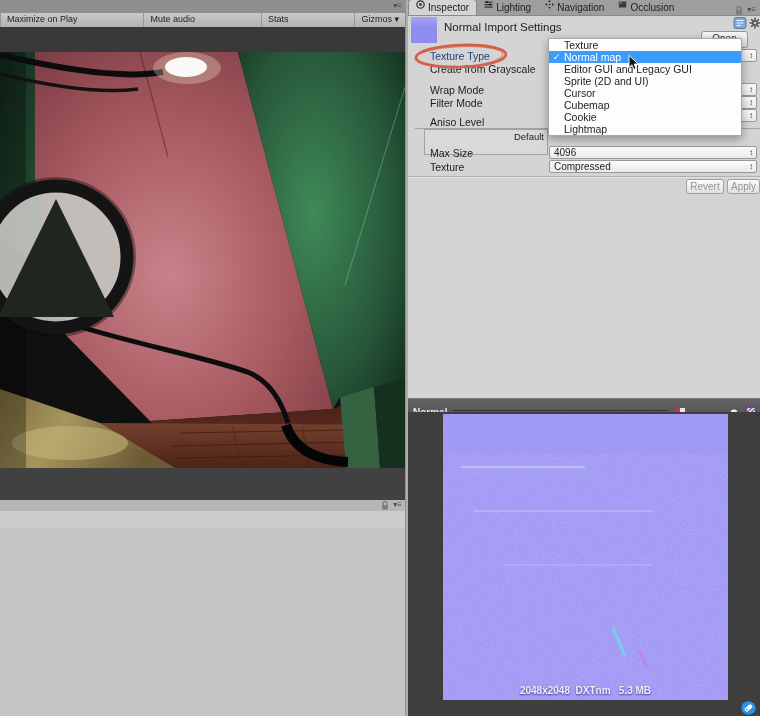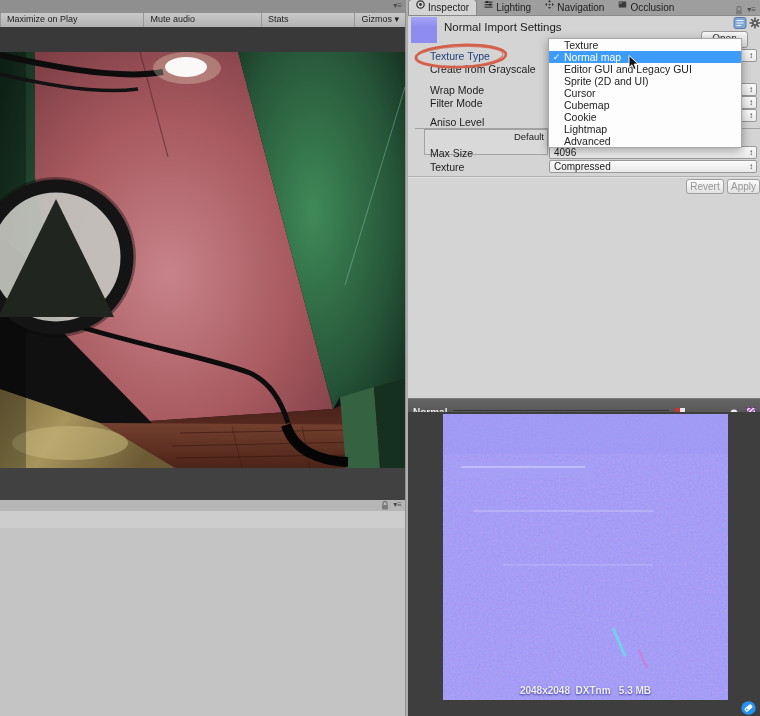--- a/index.html
+++ b/index.html
@@ -392,24 +392,20 @@
         <span>Cubemap</span>
       </div>
     <div class="menu-row">
       <span class="chk"></span>
         <span>Cookie</span>
       </div>
     <div class="menu-row">
       <span class="chk"></span>
         <span>Lightmap</span>
       </div>
-    <div class="menu-row">
-      <span class="chk"></span>
-        <span>Advanced</span>
-      </div>
   </div>
 
   <div id="mouse-cursor" class="abs">
     <svg width="12" height="16" viewBox="0 0 12 16">
       <path d="M1,0.5 L1,12.5 L4,9.8 L5.8,14.5 L8,13.6 L6.2,9 L10.2,9 Z" fill="#151515" stroke="#fff" stroke-width="0.9"></path>
     </svg>
   </div>
 
 </div>
 

